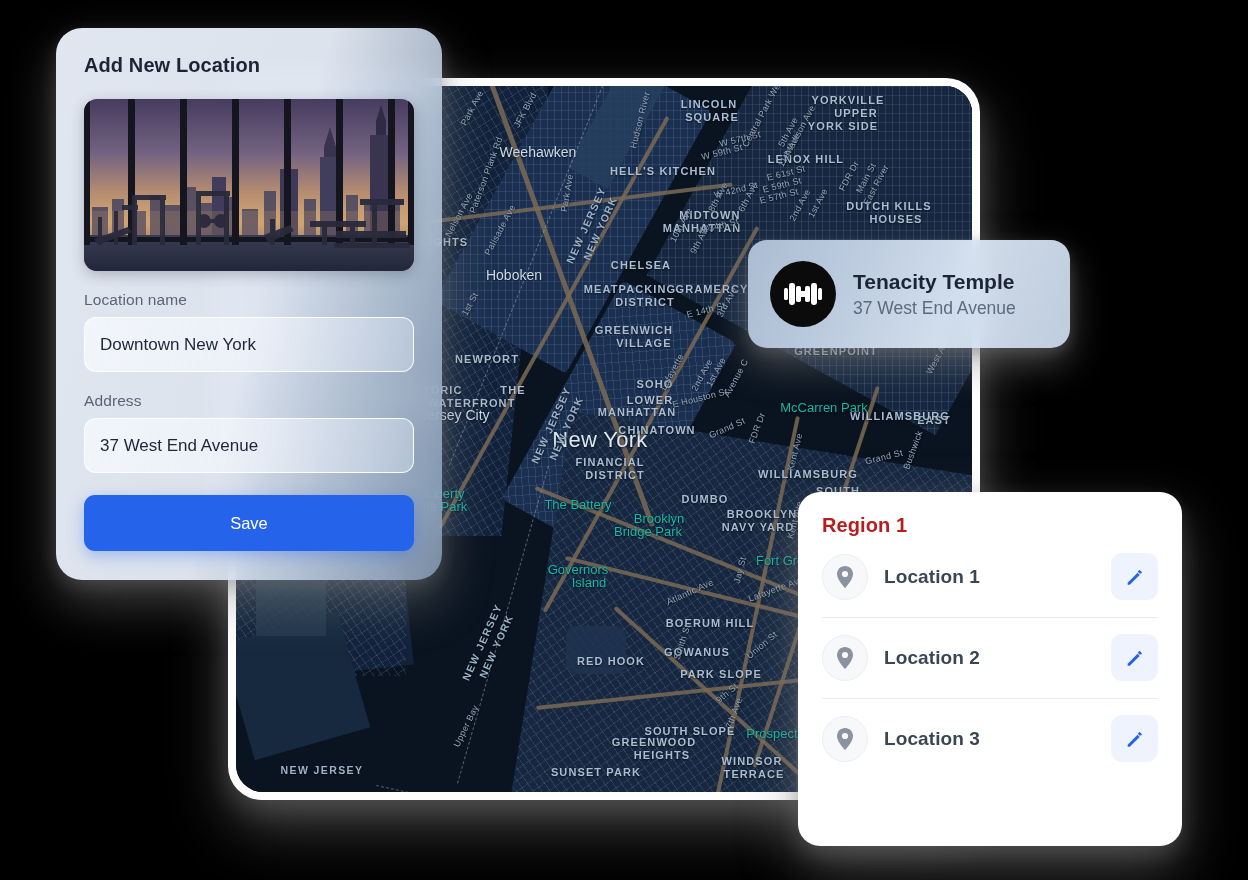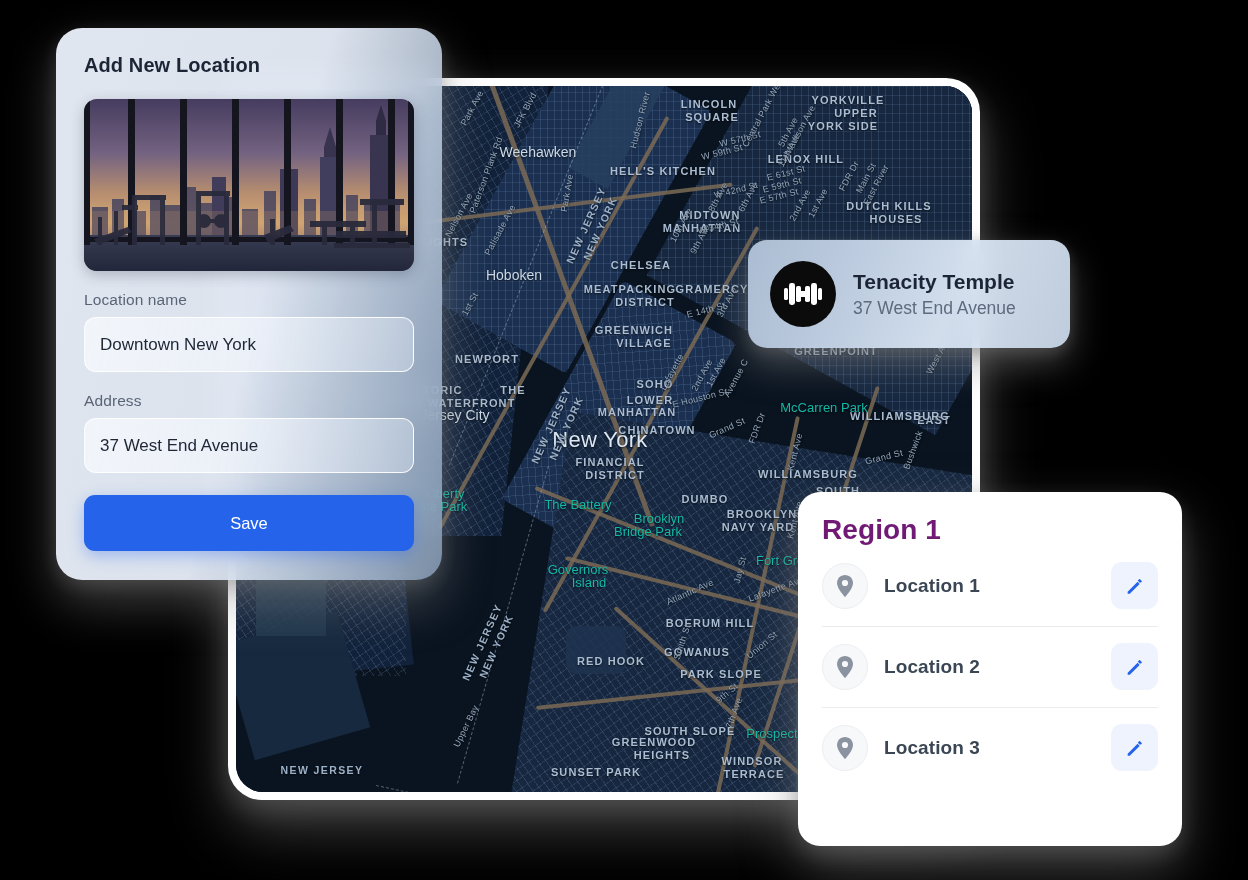--- a/index.html
+++ b/index.html
@@ -222,21 +222,21 @@
     width: 384px;
     height: 354px;
     background: #ffffff;
     border-radius: 22px;
     box-shadow: 0 24px 54px rgba(130,130,130,0.5),
                 0 8px 20px rgba(95,95,95,0.38);
     padding: 22px 24px 0 24px;
     z-index: 7;
   }
   #region-title {
-    font-size: 28px; font-weight: 700; color: #701a75; letter-spacing:.1px;
+    font-size: 20px; font-weight: 700; color: #b91c1c; letter-spacing:.1px;
   }
   .loc-row {
     display: flex;
     align-items: center;
     gap: 16px;
     padding: 16px 0 17px 0;
     border-bottom: 1px solid #ececf0;
   }
   .loc-row:last-child { border-bottom: none; }
   .pin-circle {

